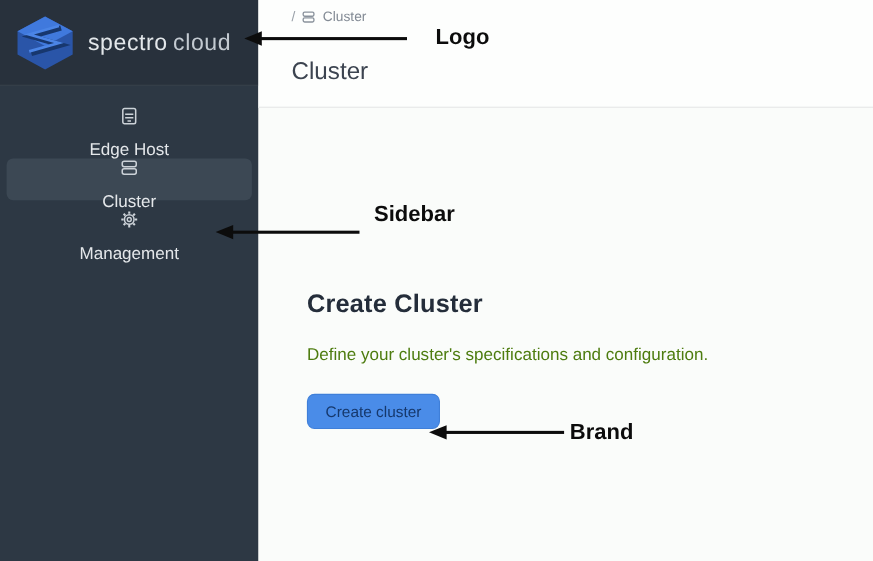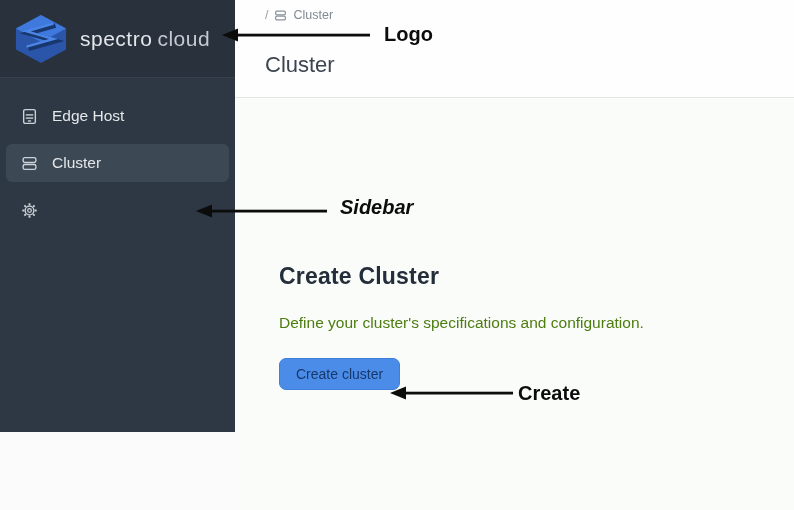--- a/index.html
+++ b/index.html
@@ -6,40 +6,40 @@
   html,body { width:794px; height:510px; overflow:hidden; }
   body {
     font-family:"Liberation Sans", sans-serif;
     background:#fafbfa;
     position:relative;
   }
   .app { position:absolute; inset:0; width:794px; height:510px; }
 
   
   .sidebar {
-    position:absolute; left:0; top:0; width:235px; height:432px;
+    position:absolute; left:0; top:0; width:235px; height:510px;
     background:#2d3844; color:#e6e9eb;
   }
   .logo-row {
     height:78px; background:#28313c;
     display:flex; align-items:center; padding:0 12px;
     border-bottom:1px solid rgba(255,255,255,0.08);
     cursor:pointer;
   }
   .logo-row .logo-svg { flex:0 0 auto; }
   .brand-text { margin-left:10px; font-size:21px; letter-spacing:0.5px; white-space:nowrap; }
   .brand-text .primary { color:#e3e7ea; font-weight:500; }
   .brand-text .secondary { color:#c3cad1; font-weight:300; margin-left:5px; }
 
   .nav { padding:10px 0 0 0; }
   .nav-item {
     height:38px; margin:9px 6px; padding:0 14px;
     display:flex; align-items:center; gap:14px;
     border-radius:6px; cursor:pointer;
-    font-size:15.5px; color:#e4e7ea;
+    font-size:15.5px; color:#e4e7ea;flex-direction:column;
   }
   .nav-item.selected { background:#3c4854; }
   .nav-item .ico { width:18px; height:18px; display:flex; align-items:center; justify-content:center; }
   .nav-item svg { display:block; }
 
   
   .main { position:absolute; left:235px; top:0; right:0; bottom:0; background:#fafcfa; }
   .main-header {
     height:98px; background:#fdfefd; border-bottom:1px solid #e5e7e6;
     padding:6px 0 0 30px;
@@ -130,20 +130,21 @@
               <line x1="8" y1="12.8" x2="8" y2="14.8"></line>
               <line x1="1.2" y1="8" x2="3.2" y2="8"></line>
               <line x1="12.8" y1="8" x2="14.8" y2="8"></line>
               <line x1="3.2" y1="3.2" x2="4.6" y2="4.6"></line>
               <line x1="11.4" y1="11.4" x2="12.8" y2="12.8"></line>
               <line x1="3.2" y1="12.8" x2="4.6" y2="11.4"></line>
               <line x1="11.4" y1="4.6" x2="12.8" y2="3.2"></line>
             </g>
           </svg>
         </span>
+        <span>Management</span>
       </div>
 
     </nav>
   </aside>
 
   <main class="main">
 
     <div class="main-header">
       <div class="breadcrumb">
         <span class="sep">/</span>
@@ -163,27 +164,27 @@
       <p>Define your cluster's specifications and configuration.</p>
       <button class="btn-primary">Create cluster</button>
     </div>
 
   </main>
 
   <svg class="arrow" style="left:222px; top:26px;" width="148" height="18" viewBox="0 0 148 18">
     <polygon points="0,9 16,2.5 16,15.5" fill="#0c0c0c"></polygon>
     <rect x="14" y="7.7" width="134" height="2.8" fill="#0c0c0c"></rect>
   </svg>
-  <div class="annotation-label" style="left:384px; top:23px;">Logo</div>
+  <div class="annotation-label" style="left:396px; top:23px;">Logo</div>
 
   <svg class="arrow" style="left:196px; top:202px;" width="131" height="18" viewBox="0 0 131 18">
     <polygon points="0,9 16,2.5 16,15.5" fill="#0c0c0c"></polygon>
     <rect x="14" y="7.7" width="117" height="2.8" fill="#0c0c0c"></rect>
   </svg>
-  <div class="annotation-label" style="left:340px; top:196px;font-style:italic;">Sidebar</div>
+  <div class="annotation-label" style="left:340px; top:184px;">Sidebar</div>
 
   <svg class="arrow" style="left:390px; top:384px;" width="123" height="18" viewBox="0 0 123 18">
     <polygon points="0,9 16,2.5 16,15.5" fill="#0c0c0c"></polygon>
     <rect x="14" y="7.7" width="109" height="2.8" fill="#0c0c0c"></rect>
   </svg>
-  <div class="annotation-label" style="left:518px; top:382px;">Create</div>
+  <div class="annotation-label" style="left:518px; top:382px;">Brand</div>
 
 </div>
 
 </body></html>

